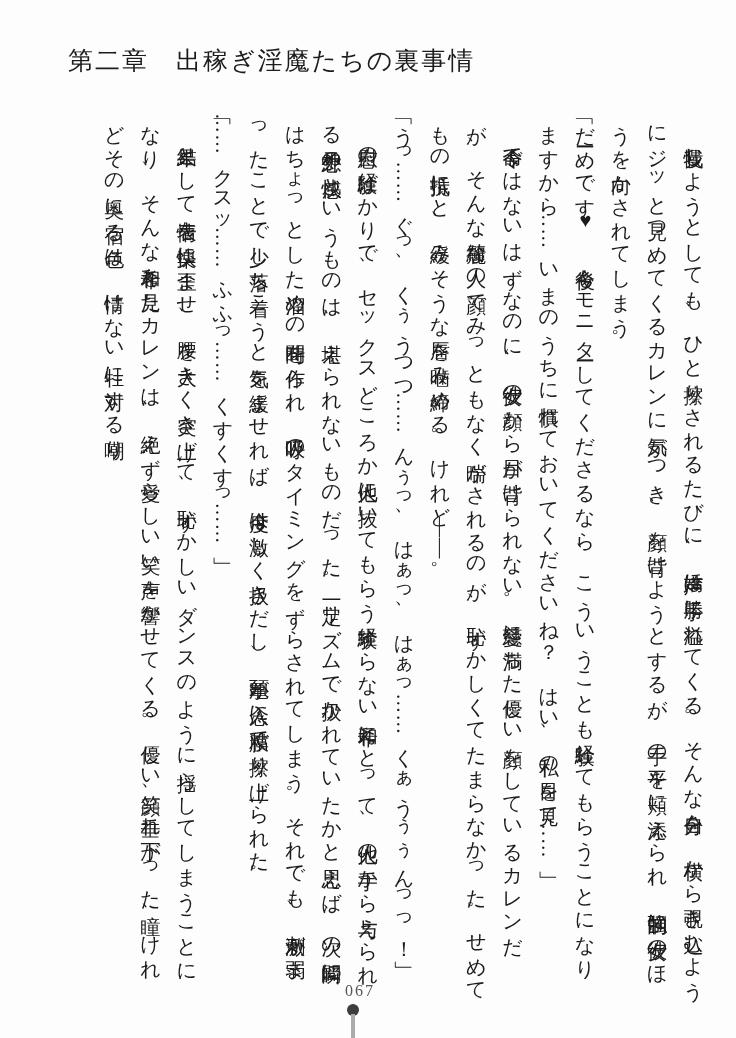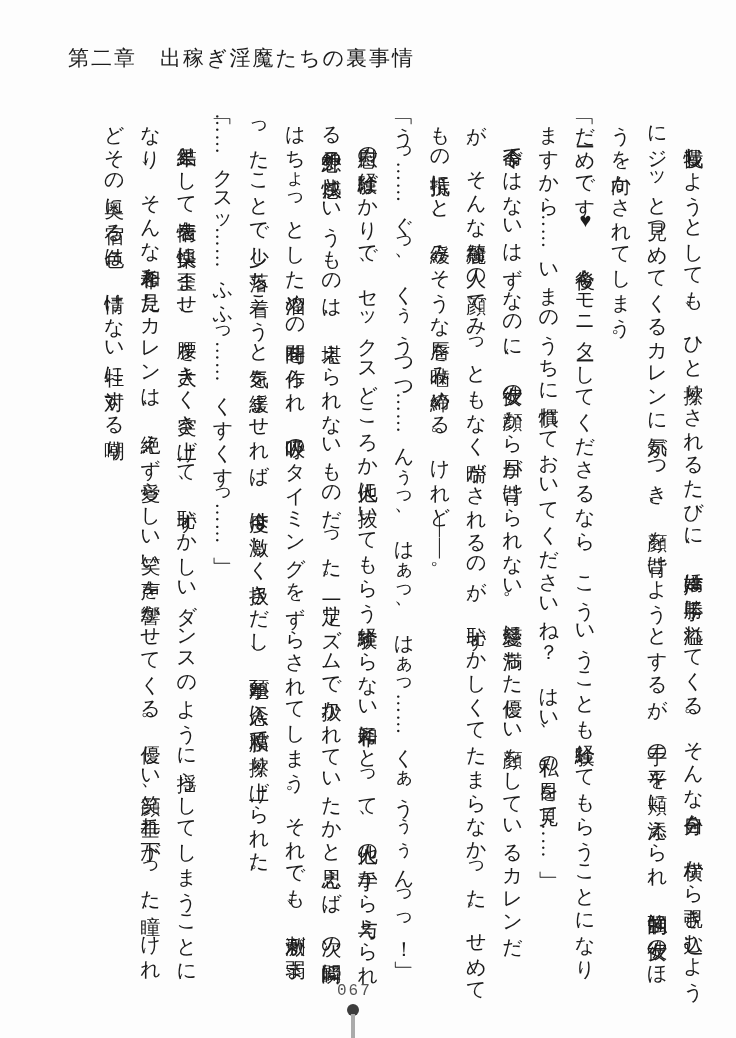--- a/index.html
+++ b/index.html
@@ -10,21 +10,21 @@
     background: #fdfdfd;
     color: #1c1c1c;
     font-family: "Liberation Serif", "DejaVu Serif", serif;
   }
 
   
   .chapter-header {
     position: absolute;
     top: 44px;
     left: 68px;
-    font-size: 21px;
+    font-size: 25px;
     letter-spacing: 2px;
     color: #1c1c1c;
     white-space: nowrap;
   }
 
   
   .vertical-text {
     position: absolute;
     top: 112px;
     right: 24px;
@@ -36,25 +36,25 @@
     letter-spacing: 1px;
     color: #1c1c1c;
   }
   .vertical-text p { margin: 0; }
   .vertical-text p.indent { text-indent: 1em; }
 
   
   .page-number {
     position: absolute;
     top: 982px;
-    left: 337px;
+    left: 345px;
     font-size: 16px;
     letter-spacing: 2px;
     color: #565656;
-    font-family: Liberation Mono, monospace;
+    font-family: Liberation Serif, serif;
   }
 
   
   .marker-dot {
     position: absolute;
     left: 347px;
     top: 1004px;
     width: 12px;
     height: 12px;
     border-radius: 50%;

